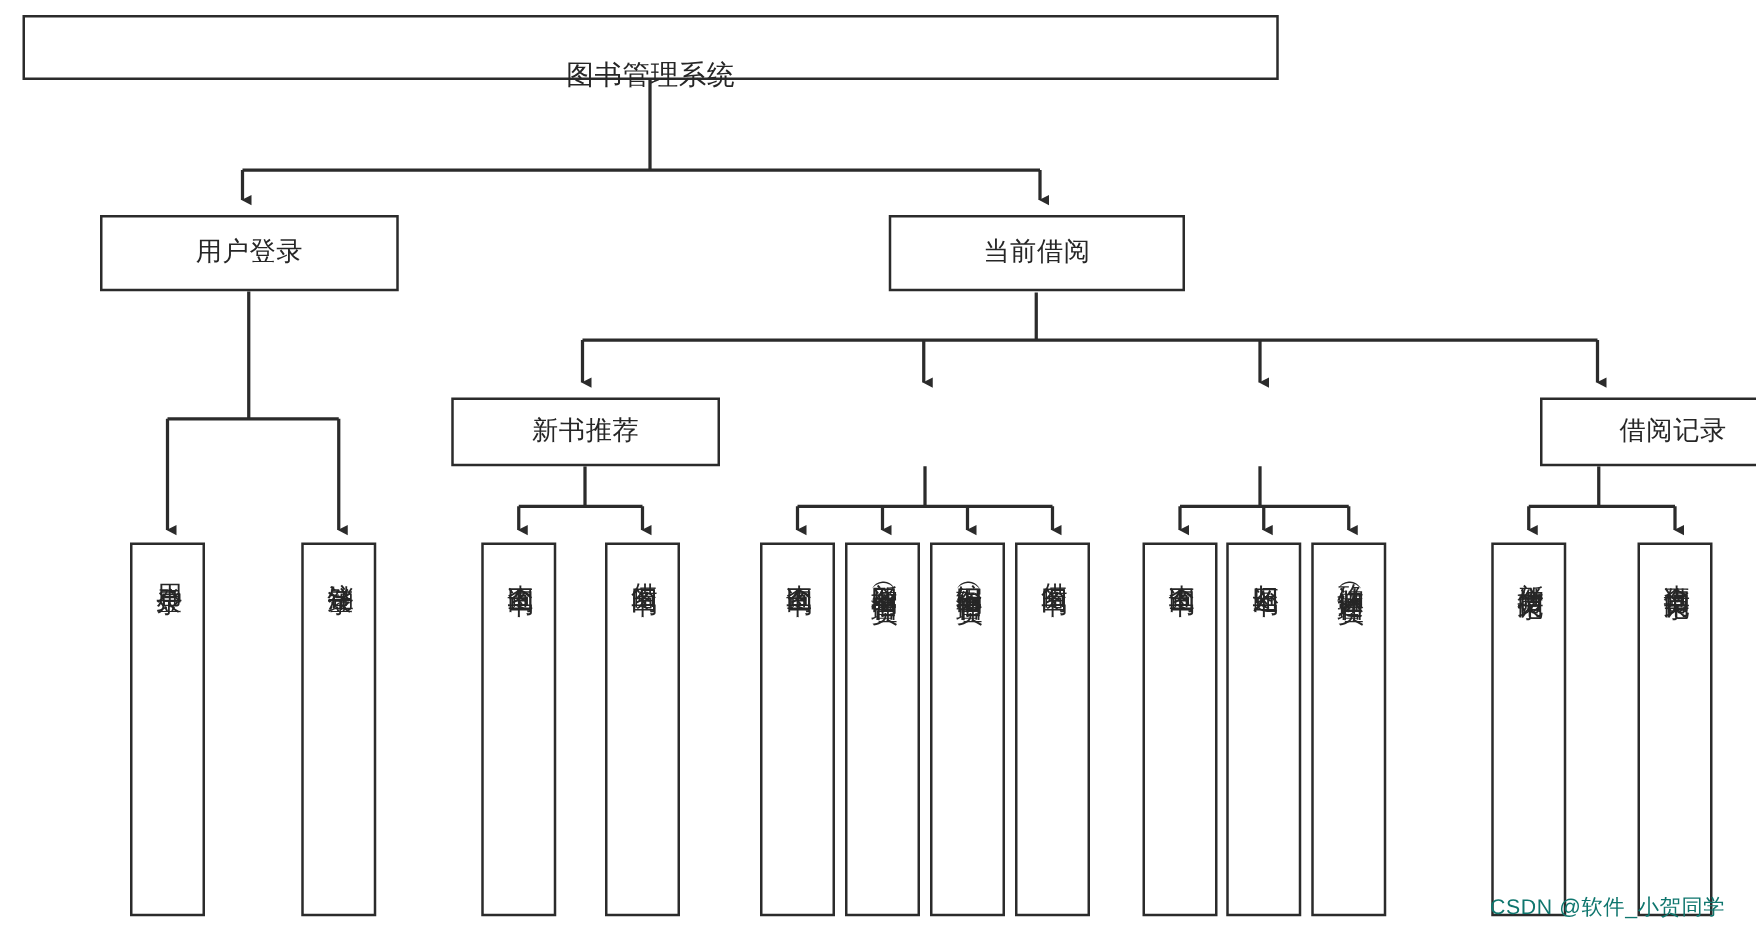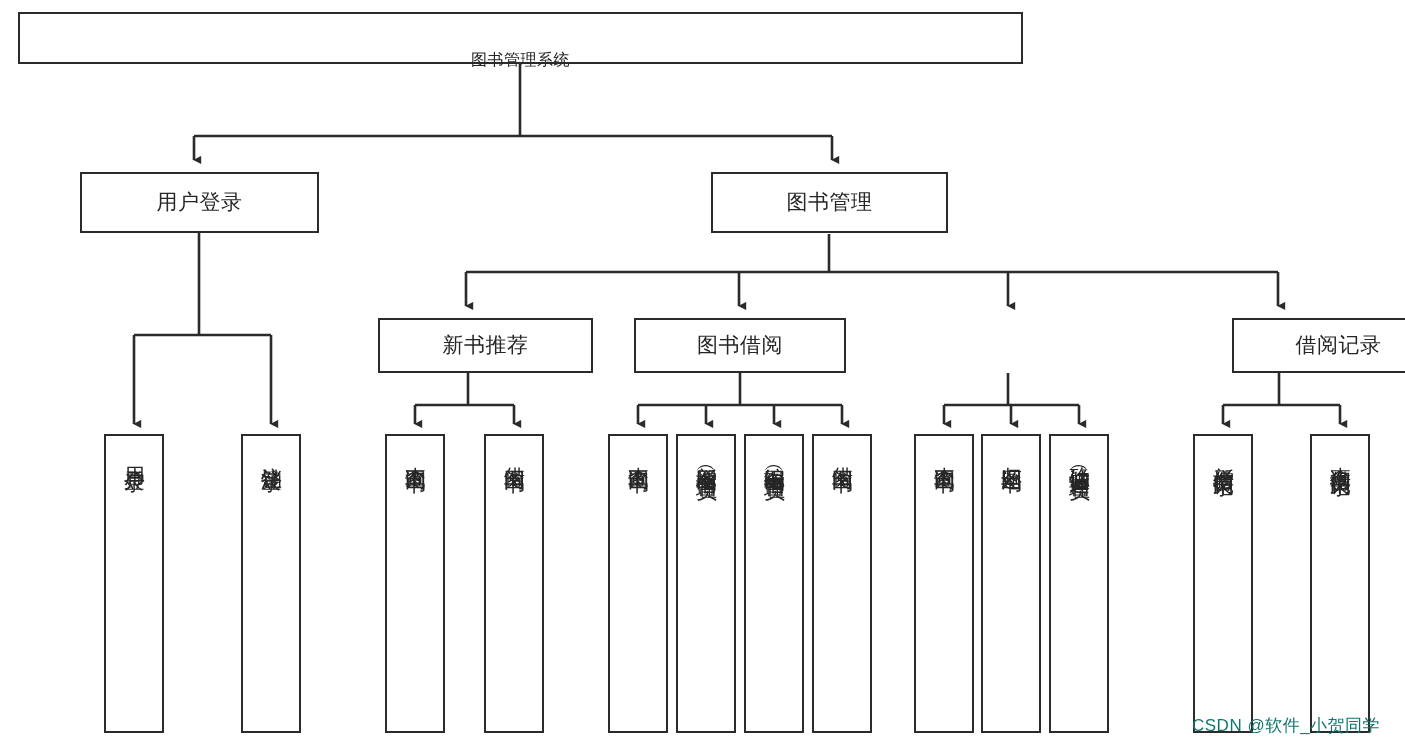--- a/index.html
+++ b/index.html
@@ -36,21 +36,21 @@
     color: #1a1a1a;
   }
   .node-label {
     font-size: 21px;
     line-height: 1.15;
     letter-spacing: 0.5px;
     white-space: nowrap;
     color: #262626;
   }
   .node.root .node-label {
-    font-size: 16px;
+    font-size: 22px;
     margin-top: 44px;
   }
   .node.leaf {
     align-items: flex-start;
     justify-content: center;
     padding-top: 14px;
   }
   .node.leaf .node-label {
     writing-mode: vertical-rl;
     text-orientation: upright;
@@ -125,28 +125,25 @@
   </svg>
 
   <div class="node root" style="left:18px; top:12px; width:1005px; height:52px;">
     <span class="node-label">图书管理系统</span>
   </div>
 
   <div class="node" style="left:80px; top:172px; width:239px; height:61px;">
     <span class="node-label">用户登录</span>
   </div>
   <div class="node" style="left:711px; top:172px; width:237px; height:61px;">
-    <span class="node-label">图书管理</span>
+    <span class="node-label">当前借阅</span>
   </div>
 
-  <div class="node" style="left:361px; top:318px; width:215px; height:55px;margin-left:17px;">
+  <div class="node" style="left:361px; top:318px; width:215px; height:55px;">
     <span class="node-label">新书推荐</span>
-  </div>
-  <div class="node" style="left:634px; top:318px; width:212px; height:55px;">
-    <span class="node-label">图书借阅</span>
   </div>
   <div class="node" style="left:1232px; top:318px; width:213px; height:55px;">
     <span class="node-label">借阅记录</span>
   </div>
 
   <div class="node leaf" style="left:104px; top:434px; width:60px; height:299px;">
     <span class="node-label">用户登录</span>
   </div>
   <div class="node leaf" style="left:241px; top:434px; width:60px; height:299px;">
     <span class="node-label">注销登录</span>

